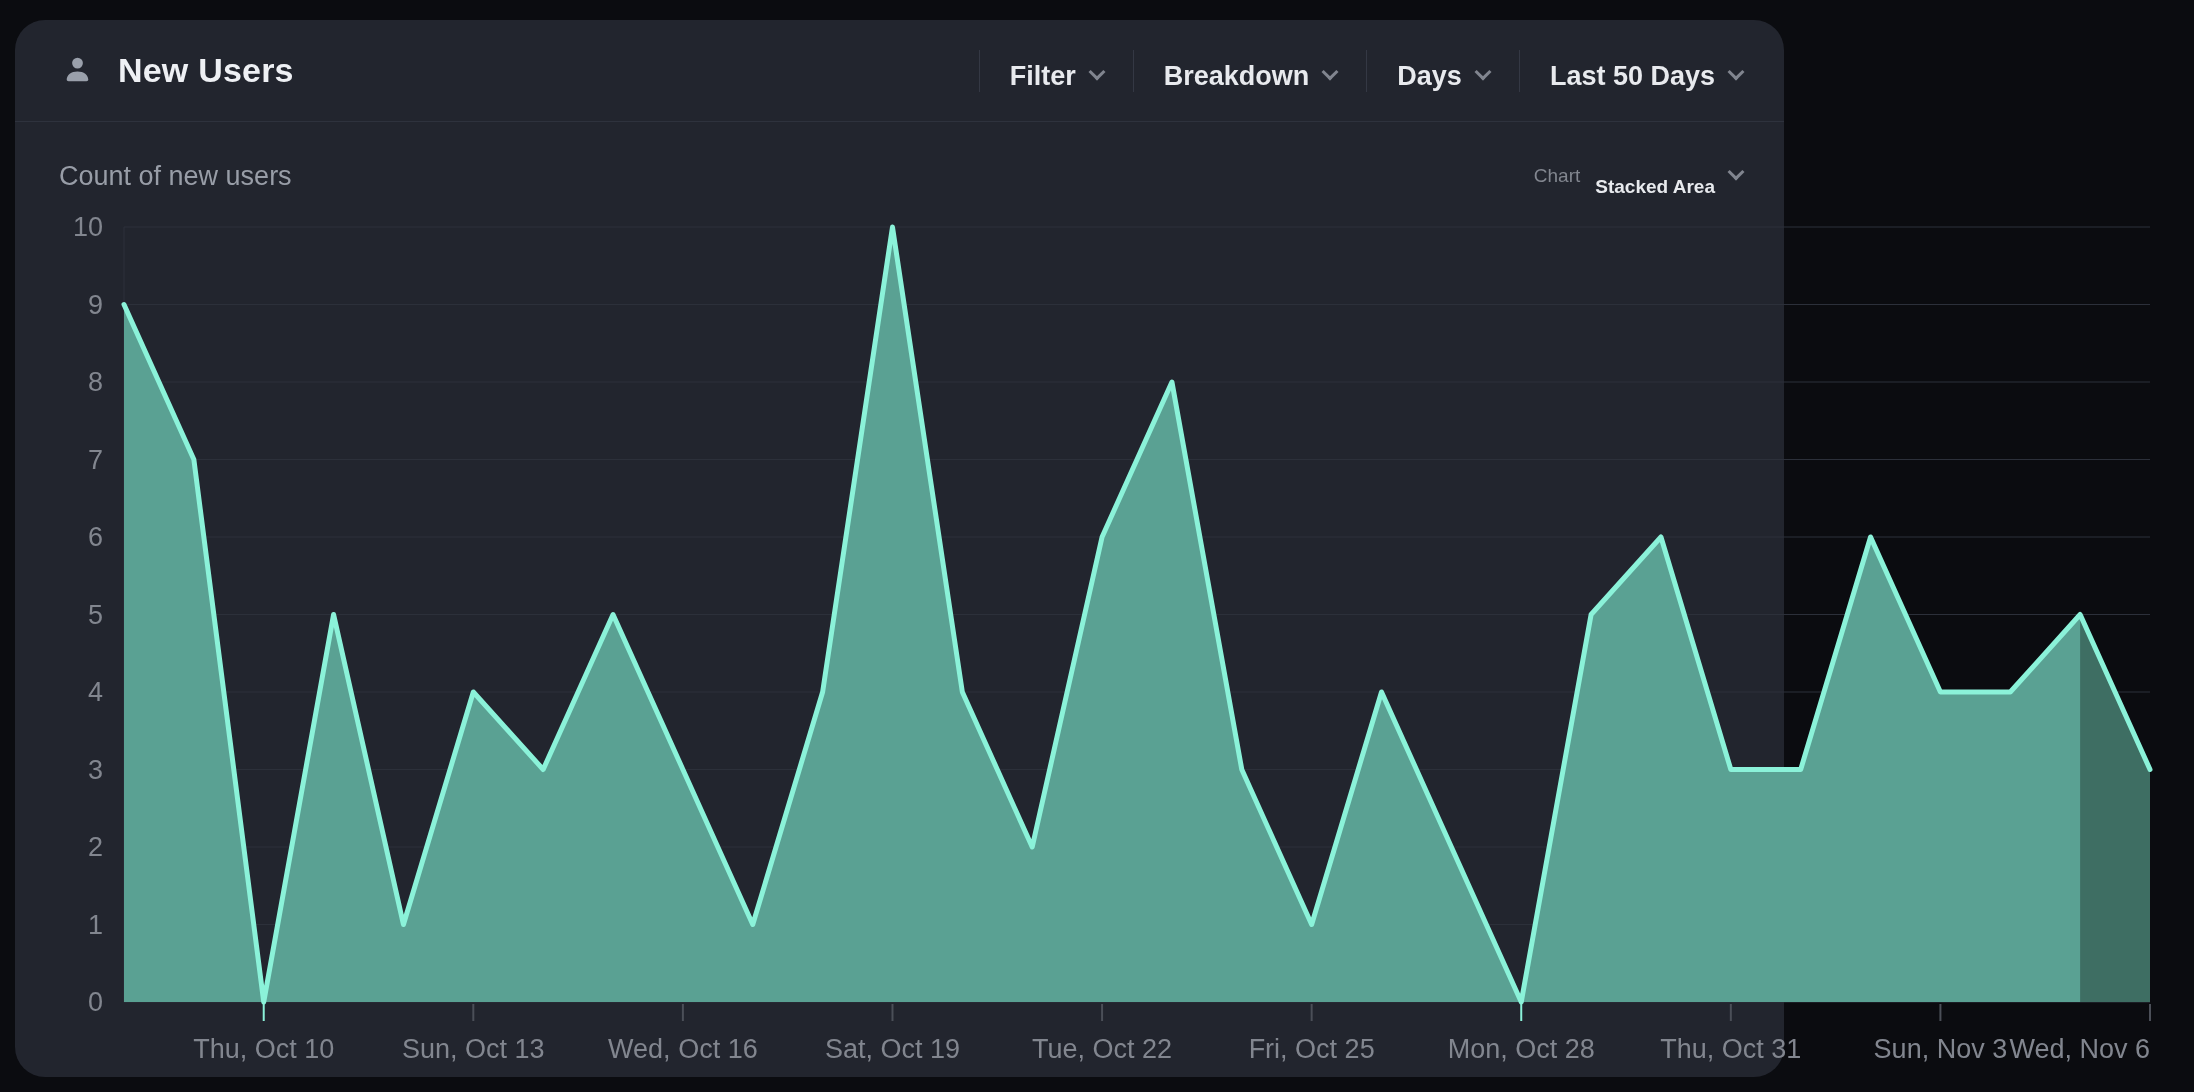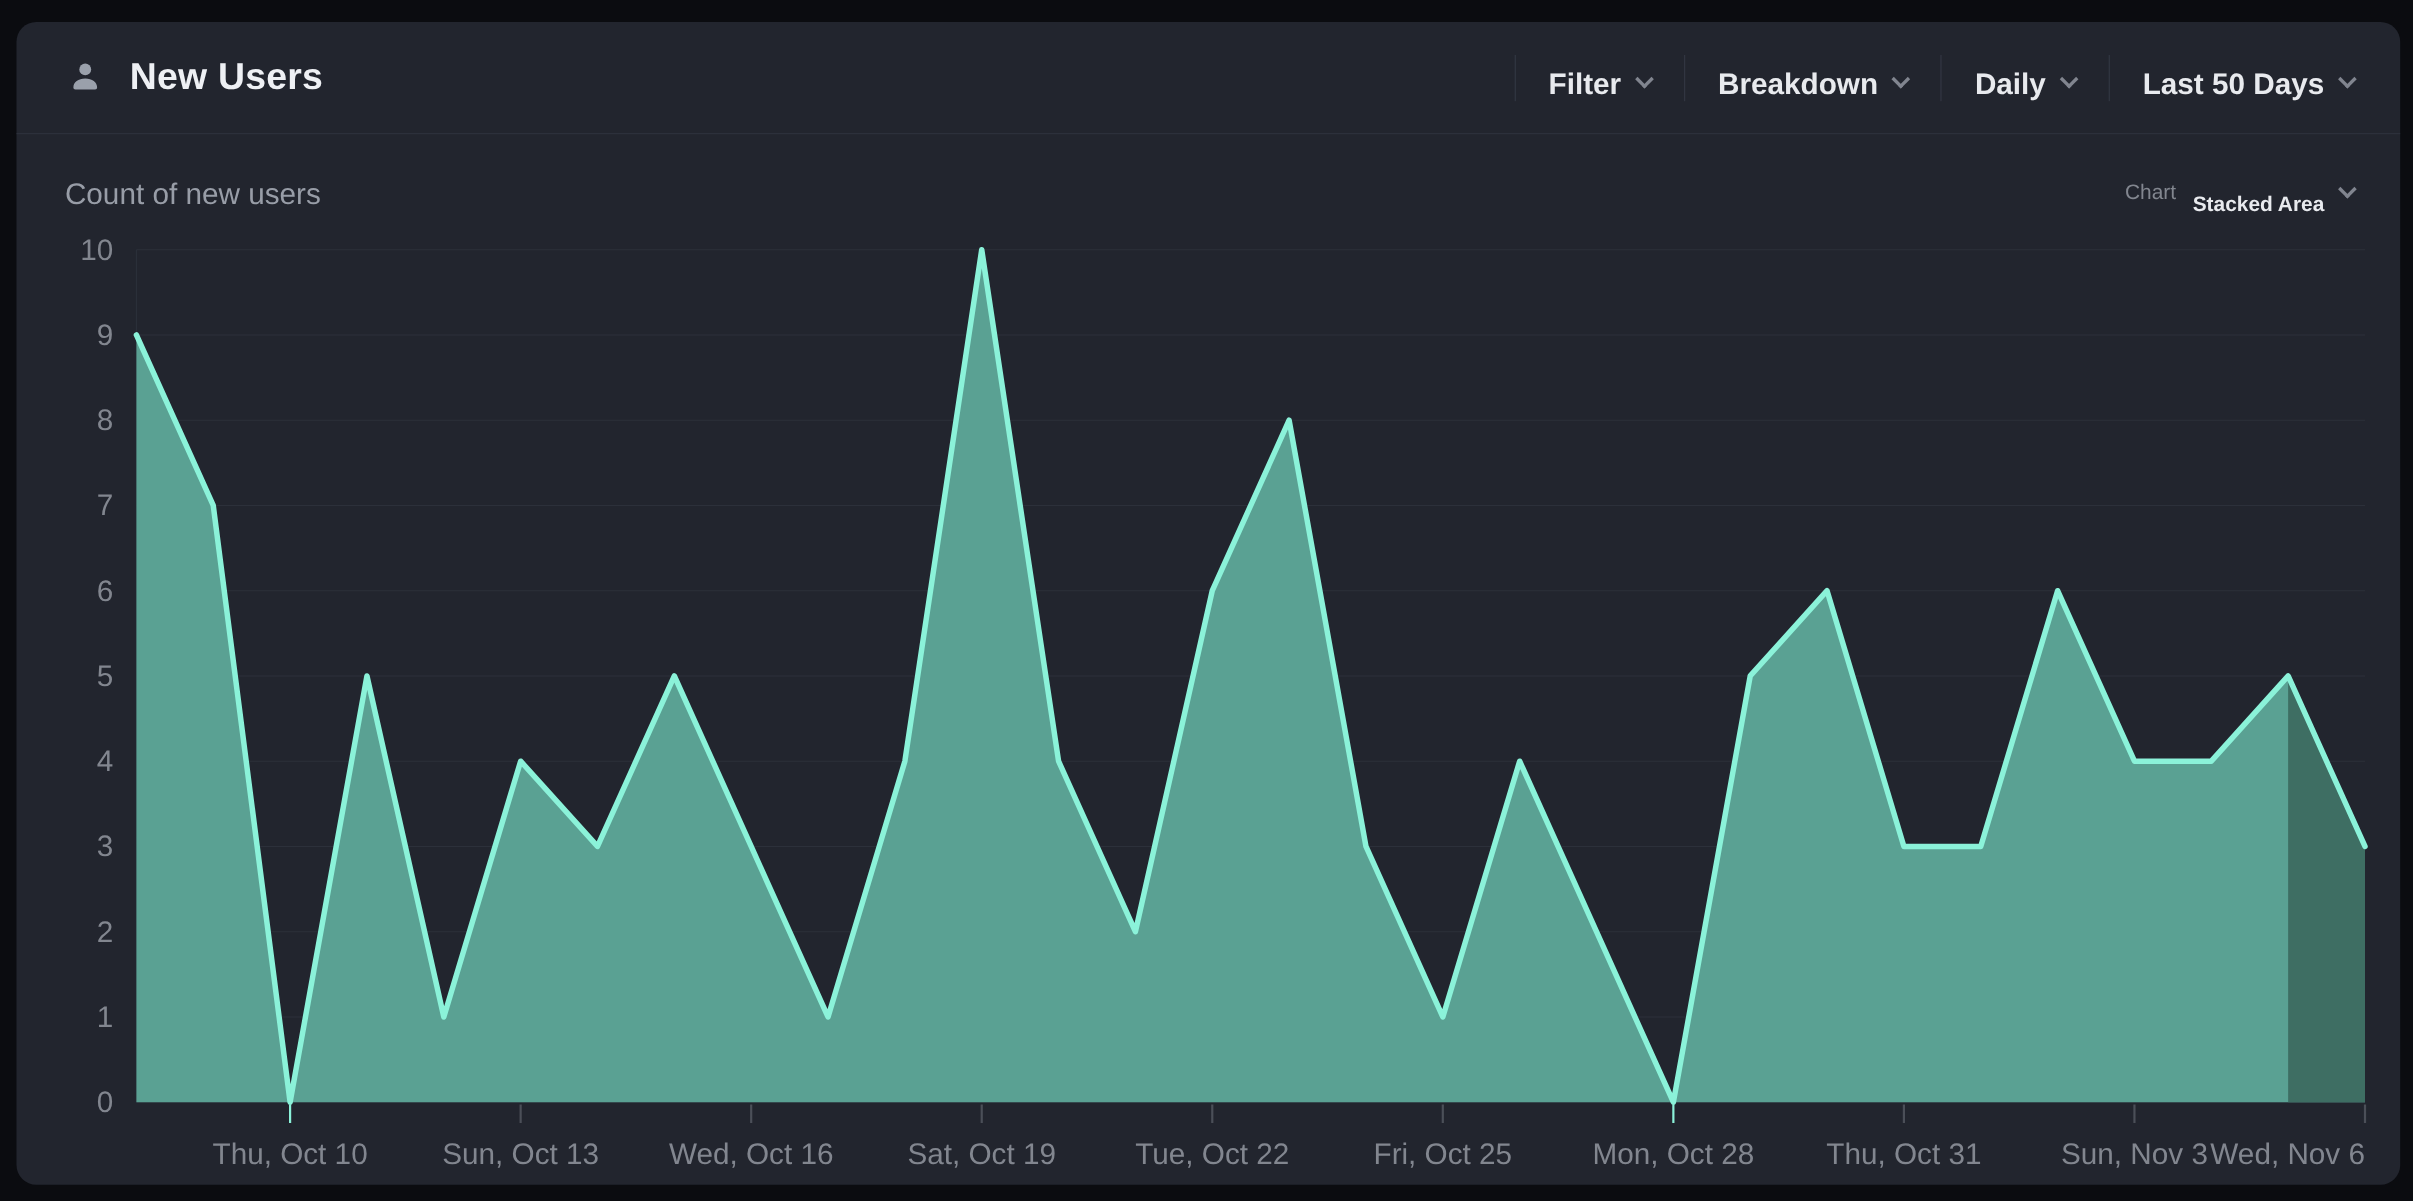--- a/index.html
+++ b/index.html
@@ -3,21 +3,21 @@
 <meta charset="utf-8">
 <style>
   :root{
     --page-bg:#0b0c10; --card-bg:#22252e; --divider:#2e323d; --sep:#343844;
     --title:#eef0f4; --muted:#989da7; --label:#82868f; --control:#e8eaee;
   }
   *{margin:0;padding:0;box-sizing:border-box;}
   html,body{width:2194px;height:1092px;overflow:hidden;}
   body{font-family:"Liberation Sans","DejaVu Sans",sans-serif;background:var(--page-bg);}
   .page{position:relative;width:2194px;height:1092px;background:var(--page-bg);}
-  .card{position:absolute;left:15px;top:20px;width:2167px;height:1057px;background:var(--card-bg);border-radius:18px;}
+  .card{position:absolute;left:15px;top:20px;width:1769px;height:1057px;background:var(--card-bg);border-radius:30px;}
   .card-header{height:102px;display:flex;align-items:center;padding:0 42px 0 44px;border-bottom:1px solid var(--divider);}
   .icon-user{width:37px;height:37px;margin-right:22px;display:inline-flex;}
   .icon-user svg{width:100%;height:100%;fill:#9aa0ab;}
   .title{font-size:34px;font-weight:700;color:var(--title);letter-spacing:.2px;}
   .controls{margin-left:auto;display:flex;align-items:flex-end;}
   .sep{width:1px;height:42px;background:var(--sep);}
   .ctrl{display:flex;align-items:center;gap:15px;padding:0 30px;background:none;border:none;cursor:pointer;
         color:var(--control);font-size:27px;font-weight:600;font-family:inherit;}
   .ctrl:last-child{padding-right:0;}
   .chev{width:12px;height:12px;border-right:3px solid #81858f;border-bottom:3px solid #81858f;
@@ -51,21 +51,21 @@
           <span>Filter</span>
           <span class="chev"></span>
         </button>
         <span class="sep"></span>
         <button class="ctrl">
           <span>Breakdown</span>
           <span class="chev"></span>
         </button>
         <span class="sep"></span>
         <button class="ctrl">
-          <span>Daily</span>
+          <span>Days</span>
           <span class="chev"></span>
         </button>
         <span class="sep"></span>
         <button class="ctrl">
           <span>Last 50 Days</span>
           <span class="chev"></span>
         </button>
       </div>
     </div>
 

